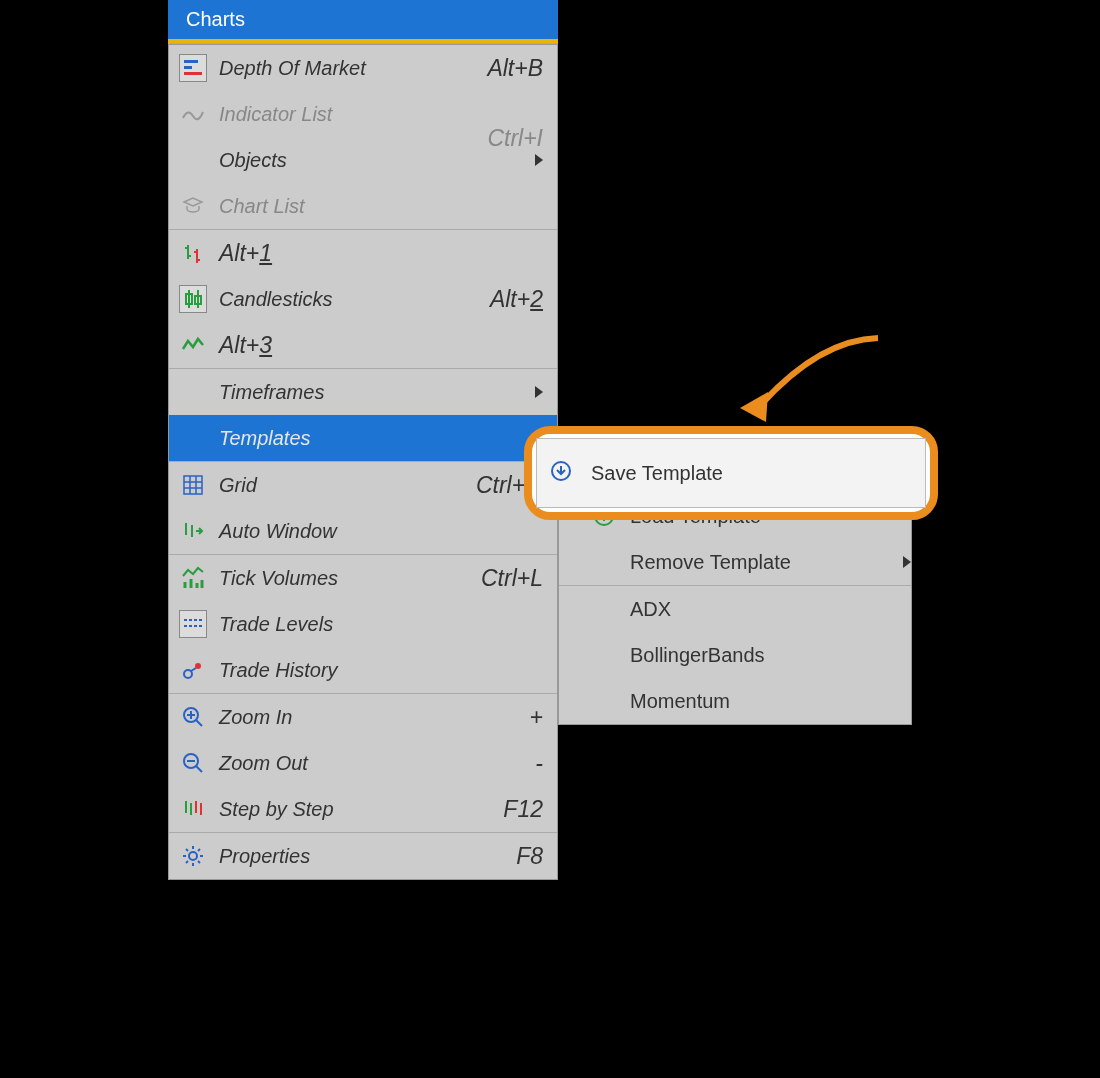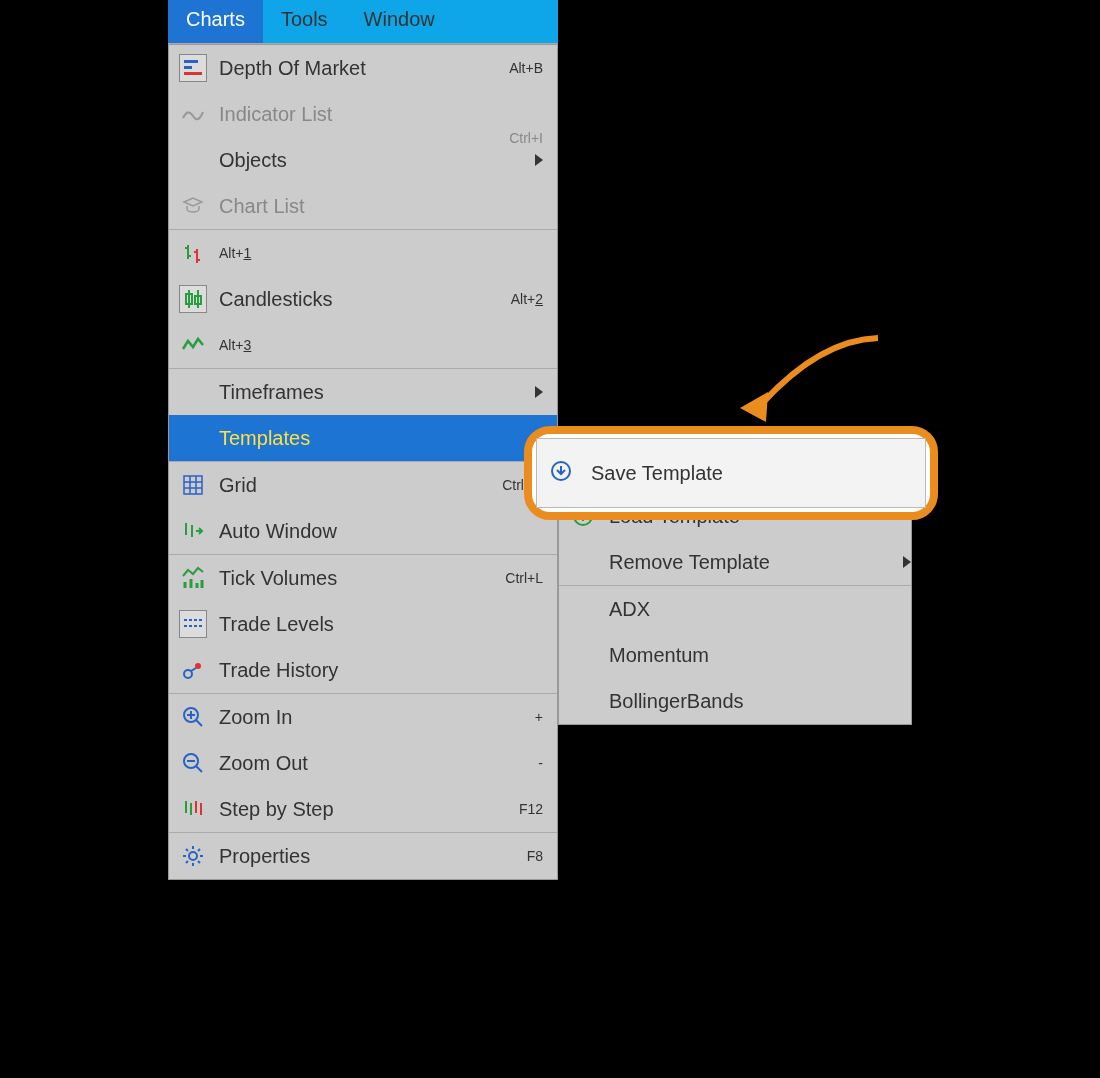--- a/index.html
+++ b/index.html
@@ -1,34 +1,34 @@
 <!DOCTYPE html>
 <html><head>
 <meta charset="utf-8">
 <style>
   * { box-sizing: border-box; margin: 0; padding: 0; }
   body { background: #000; font-family: "Segoe UI", Arial, sans-serif; font-size: 20px; color: #333; width: 1100px; height: 1078px; position: relative; overflow: hidden; }
-  .menubar { position: absolute; left: 168px; top: 0; width: 390px; height: 44px; background: #0ea5e9; display: flex; border-bottom: 1px solid #aaa; }
+  .menubar { position: absolute; left: 168px; top: 0; width: 390px; height: 44px; background: #eab308; display: flex; border-bottom: 1px solid #aaa; flex-direction: column; }
   .menubar-item { padding: 8px 18px; cursor: default; }
   .menubar-item.active { background: #1e74d2; color: #fff; }
   .dropdown { position: absolute; left: 168px; top: 44px; width: 390px; background: #cccccc; border: 1px solid #999; }
-  .item { display: flex; align-items: center; height: 46px; padding: 0 14px 0 10px; position: relative; }
+  .item { display: flex; align-items: center; height: 46px; padding: 0 14px 0 10px; position: relative; font-style: italic; }
   .item.disabled { color: #888; }
   .item .icon { width: 28px; height: 28px; display: flex; align-items: center; justify-content: center; margin-right: 12px; flex-shrink: 0; }
   .item .label { flex: 1; white-space: nowrap; }
-  .item .shortcut { color: #333; font-size: 14px; }
+  .item .shortcut { color: #333; font-size: 23px; }
   .item.disabled .shortcut { color: #888; margin-top: 48px; }
   .item .u { text-decoration: underline; }
-  .item.highlight { background: #1e74d2; color: #fde047; }
+  .item.highlight { background: #1e74d2; color: #e5e5e5; }
   .sep { height: 1px; background: #aaa; margin: 0; }
   .arrow { width: 0; height: 0; border-left: 8px solid #333; border-top: 6px solid transparent; border-bottom: 6px solid transparent; }
   .item.highlight .arrow { border-left-color: #fff; }
   .icon svg { width: 24px; height: 24px; }
   .submenu { position: absolute; left: 558px; top: 446px; width: 354px; background: #cccccc; border: 1px solid #999; }
-  .sub-item { display: flex; align-items: center; height: 46px; padding: 0 0 0 10px; }
+  .sub-item { display: flex; align-items: center; height: 46px; padding: 0 0 0 10px; margin-left: 21px; }
   .sub-item .icon { width: 28px; height: 28px; display: flex; align-items: center; justify-content: center; margin-right: 12px; flex-shrink: 0; }
   .sub-item .label { flex: 1; }
   .sub-item.hl { background: #f0f0f0; }
   .highlight-ring { position: absolute; left: 524px; top: 426px; width: 414px; height: 94px; border: 8px solid #eb8d1e; border-radius: 26px; background: #fff; z-index: 90; pointer-events: none; }
   .highlight-ring-inner { position: absolute; left: 536px; top: 438px; width: 390px; height: 70px; border: 1px solid #bbb; background: #f3f3f3; z-index: 91; display: flex; align-items: center; padding-left: 12px; pointer-events: none; }
   .highlight-ring-inner .icon { width: 28px; height: 28px; margin-right: 14px; }
   .callout-arrow { position: absolute; left: 728px; top: 330px; width: 160px; height: 110px; z-index: 95; pointer-events: none; }
   .icon-box { border: 1px solid #888; background: #dcdcdc; }
 </style>
 </head>
@@ -272,25 +272,25 @@
     <span class="label">Remove Template</span>
     <span class="arrow"></span>
   </div>
   <div class="sep"></div>
   <div class="sub-item">
     <span class="icon"></span>
     <span class="label">ADX</span>
   </div>
   <div class="sub-item">
     <span class="icon"></span>
+    <span class="label">BollingerBands</span>
+  </div>
+  <div class="sub-item">
+    <span class="icon"></span>
     <span class="label">Momentum</span>
-  </div>
-  <div class="sub-item">
-    <span class="icon"></span>
-    <span class="label">BollingerBands</span>
   </div>
 </div>
 
 <div class="highlight-ring"></div>
 <div class="highlight-ring-inner">
   <span class="icon">
     <svg viewBox="0 0 24 24" width="28" height="28">
         <circle cx="12" cy="12" r="9" stroke="#2a62c4" stroke-width="2" fill="none"></circle>
         <path d="M12 7v7 M8 11l4 4 4-4" stroke="#2a62c4" stroke-width="2" fill="none"></path>
       </svg>

